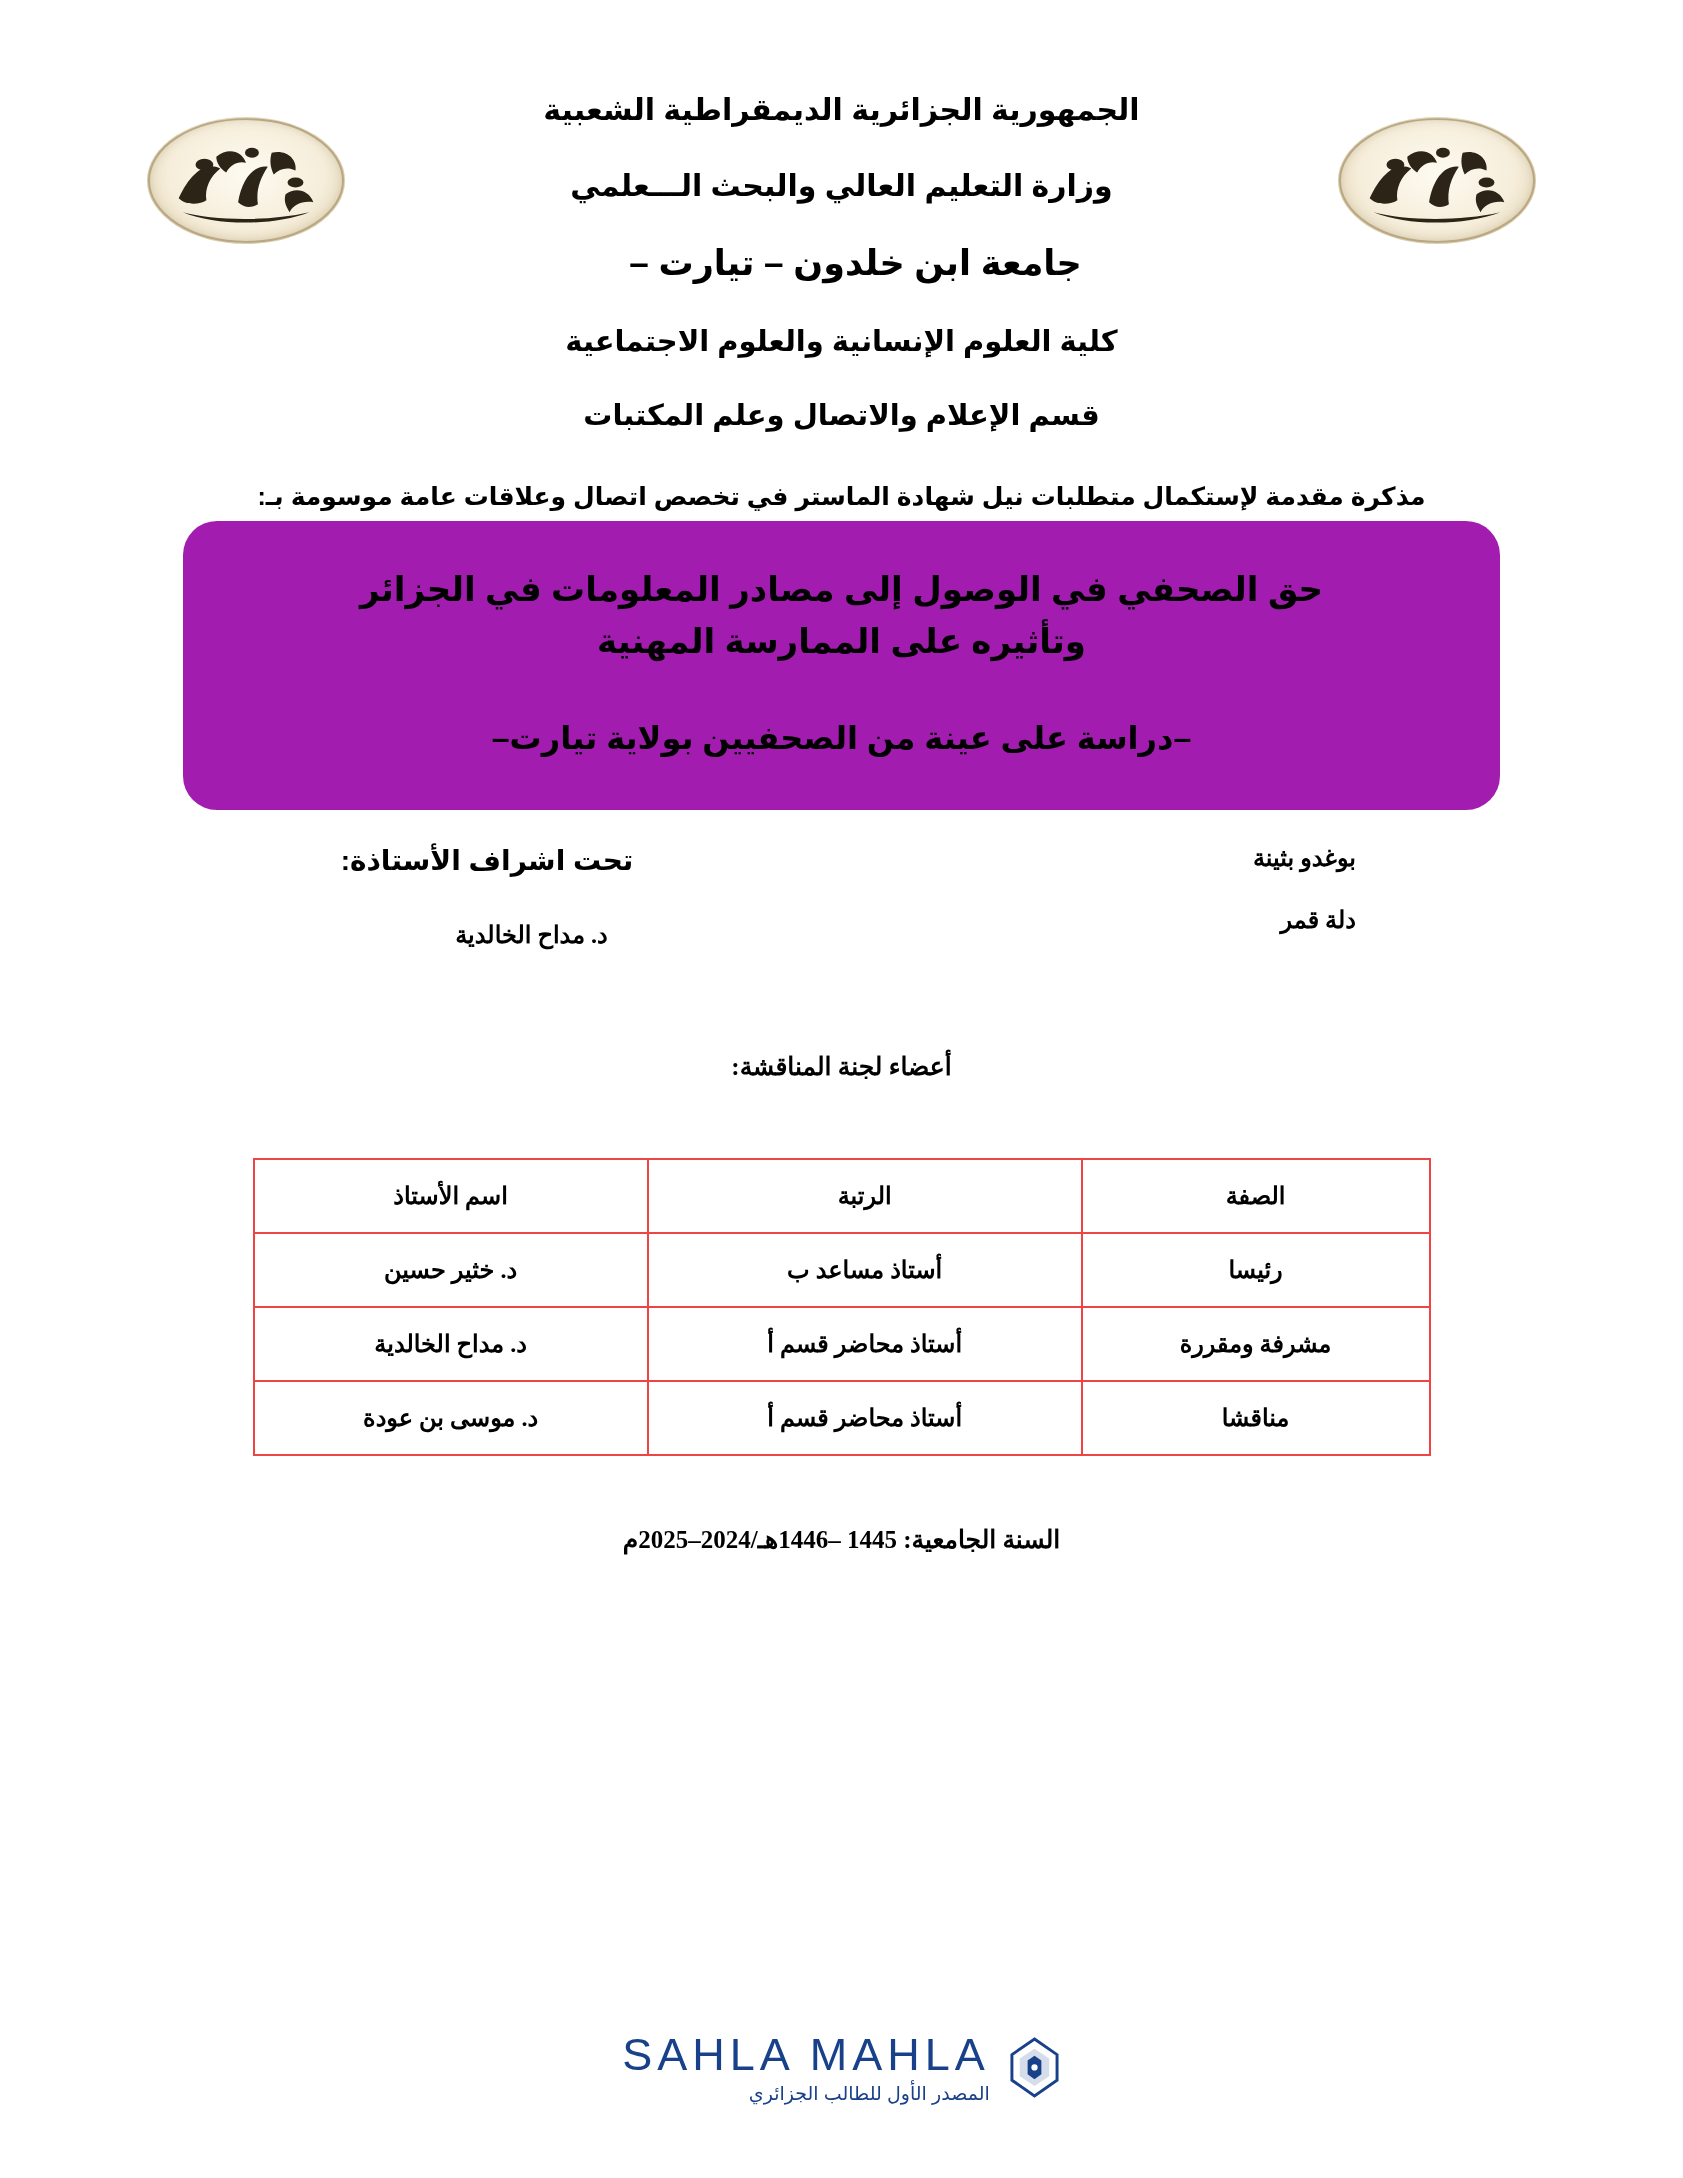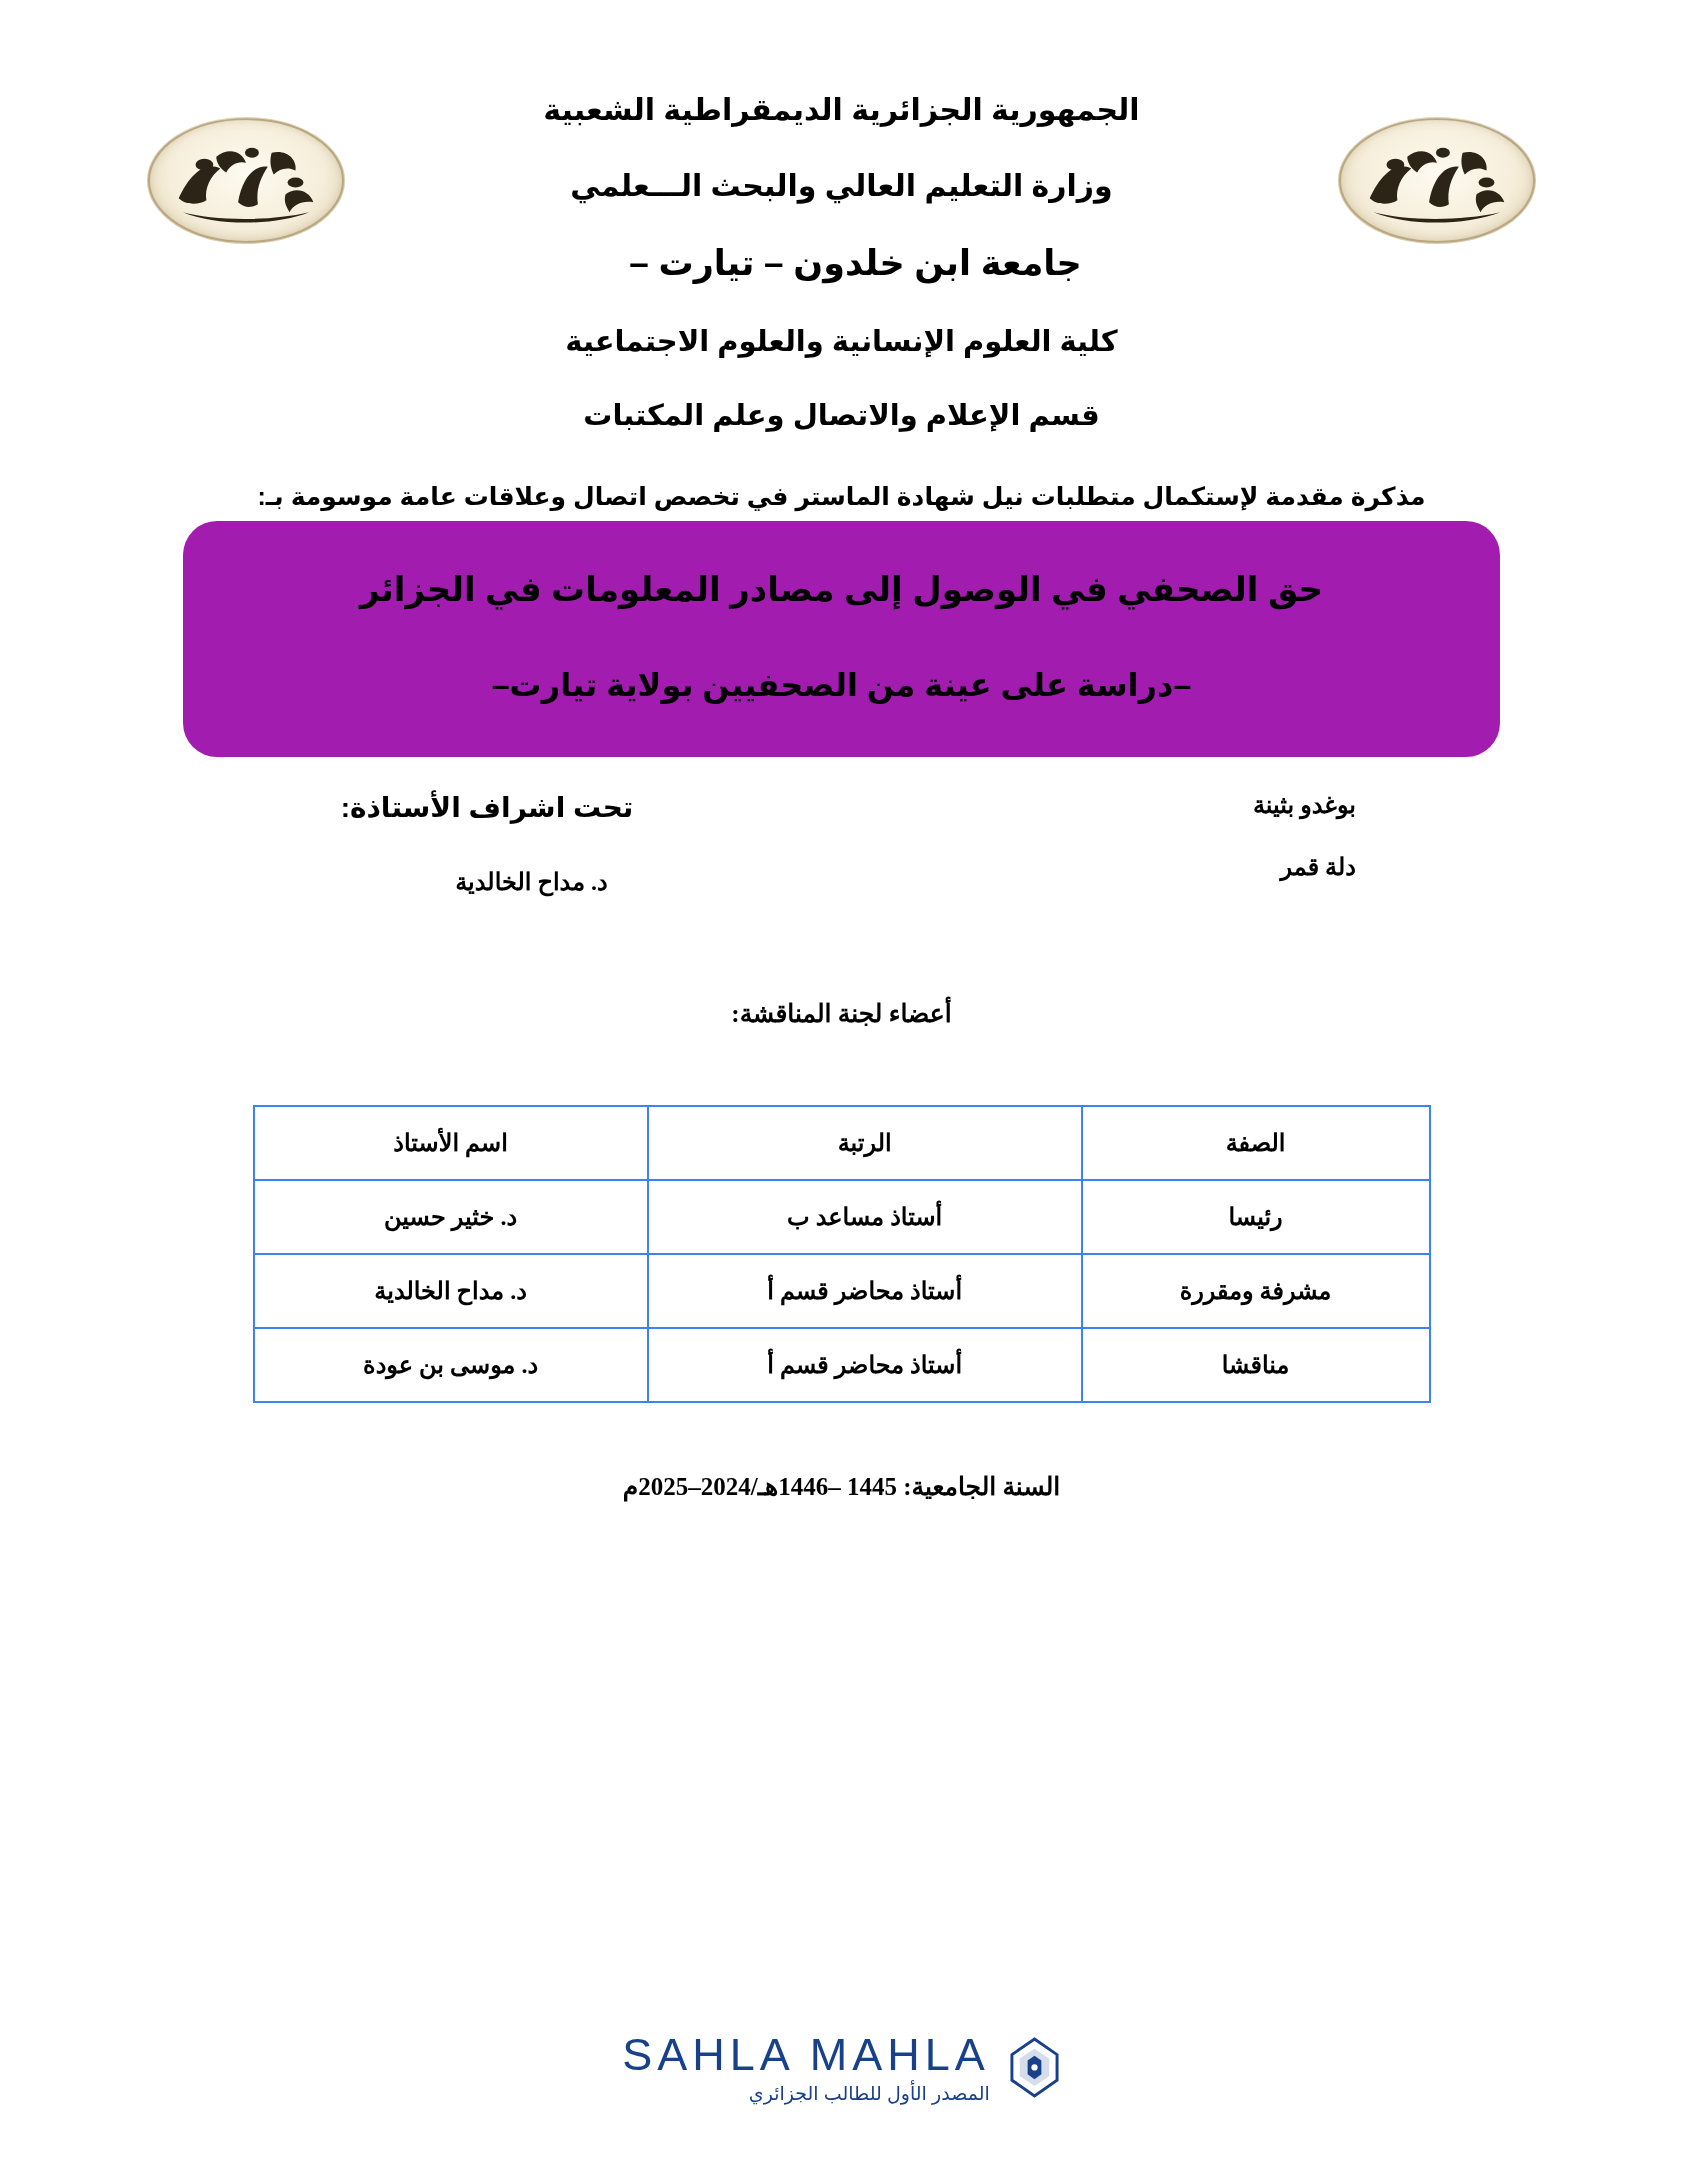--- a/index.html
+++ b/index.html
@@ -145,21 +145,21 @@
     margin-bottom: 0;
   }
 
   table.jury {
     border-collapse: collapse;
     margin: 77px auto 0 auto;
     width: 1178px;
     font-size: 24px;
   }
   table.jury td, table.jury th {
-    border: 2px solid #3b82f6;
+    border: 2px solid #ef4444;
     text-align: center;
     padding: 14px 10px;
     font-weight: bold;
     font-family: "Liberation Serif", "DejaVu Serif", serif;
     height: 44px;
   }
   table.jury th { font-size: 24px; }
   table.jury td { font-size: 24px; }
 
   
@@ -257,20 +257,21 @@
       <p class="hline l3">جامعة ابن خلدون – تيارت –</p>
       <p class="hline l4">كلية العلوم الإنسانية والعلوم الاجتماعية</p>
       <p class="hline l5">قسم الإعلام والاتصال وعلم المكتبات</p>
     </div>
   </div>
 
   <p class="memo-line">مذكرة مقدمة لإستكمال متطلبات نيل شهادة الماستر في تخصص اتصال وعلاقات عامة  موسومة بـ:</p>
 
   <div class="title-box">
     <p class="tline">حق الصحفي في الوصول إلى مصادر المعلومات في الجزائر</p>
+    <p class="tline">وتأثيره على الممارسة المهنية</p>
     <p class="tline sub">–دراسة على عينة من الصحفيين بولاية تيارت–</p>
   </div>
 
   <div class="people">
     <div class="col-right">
       <p class="name">بوغدو بثينة</p>
       <p class="name">دلة قمر</p>
     </div>
     <div class="col-left">
       <p class="head">تحت اشراف الأستاذة:</p>

